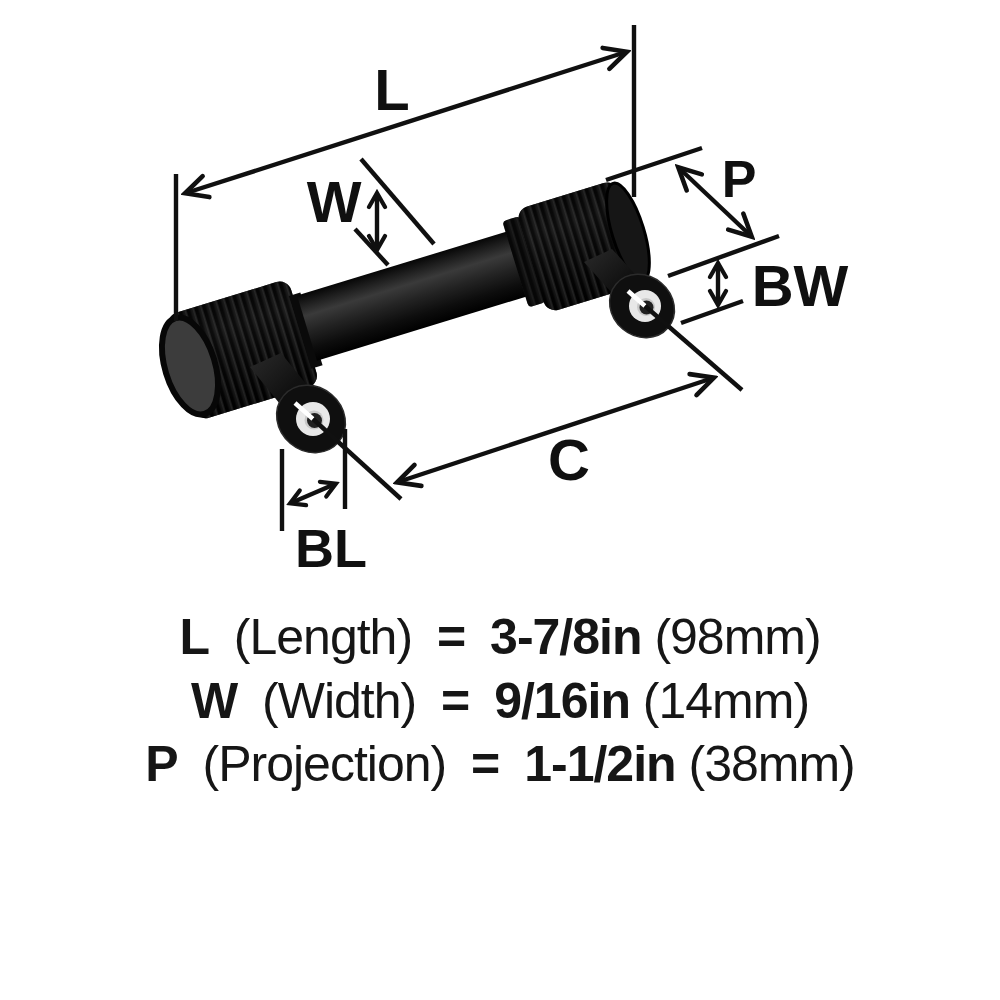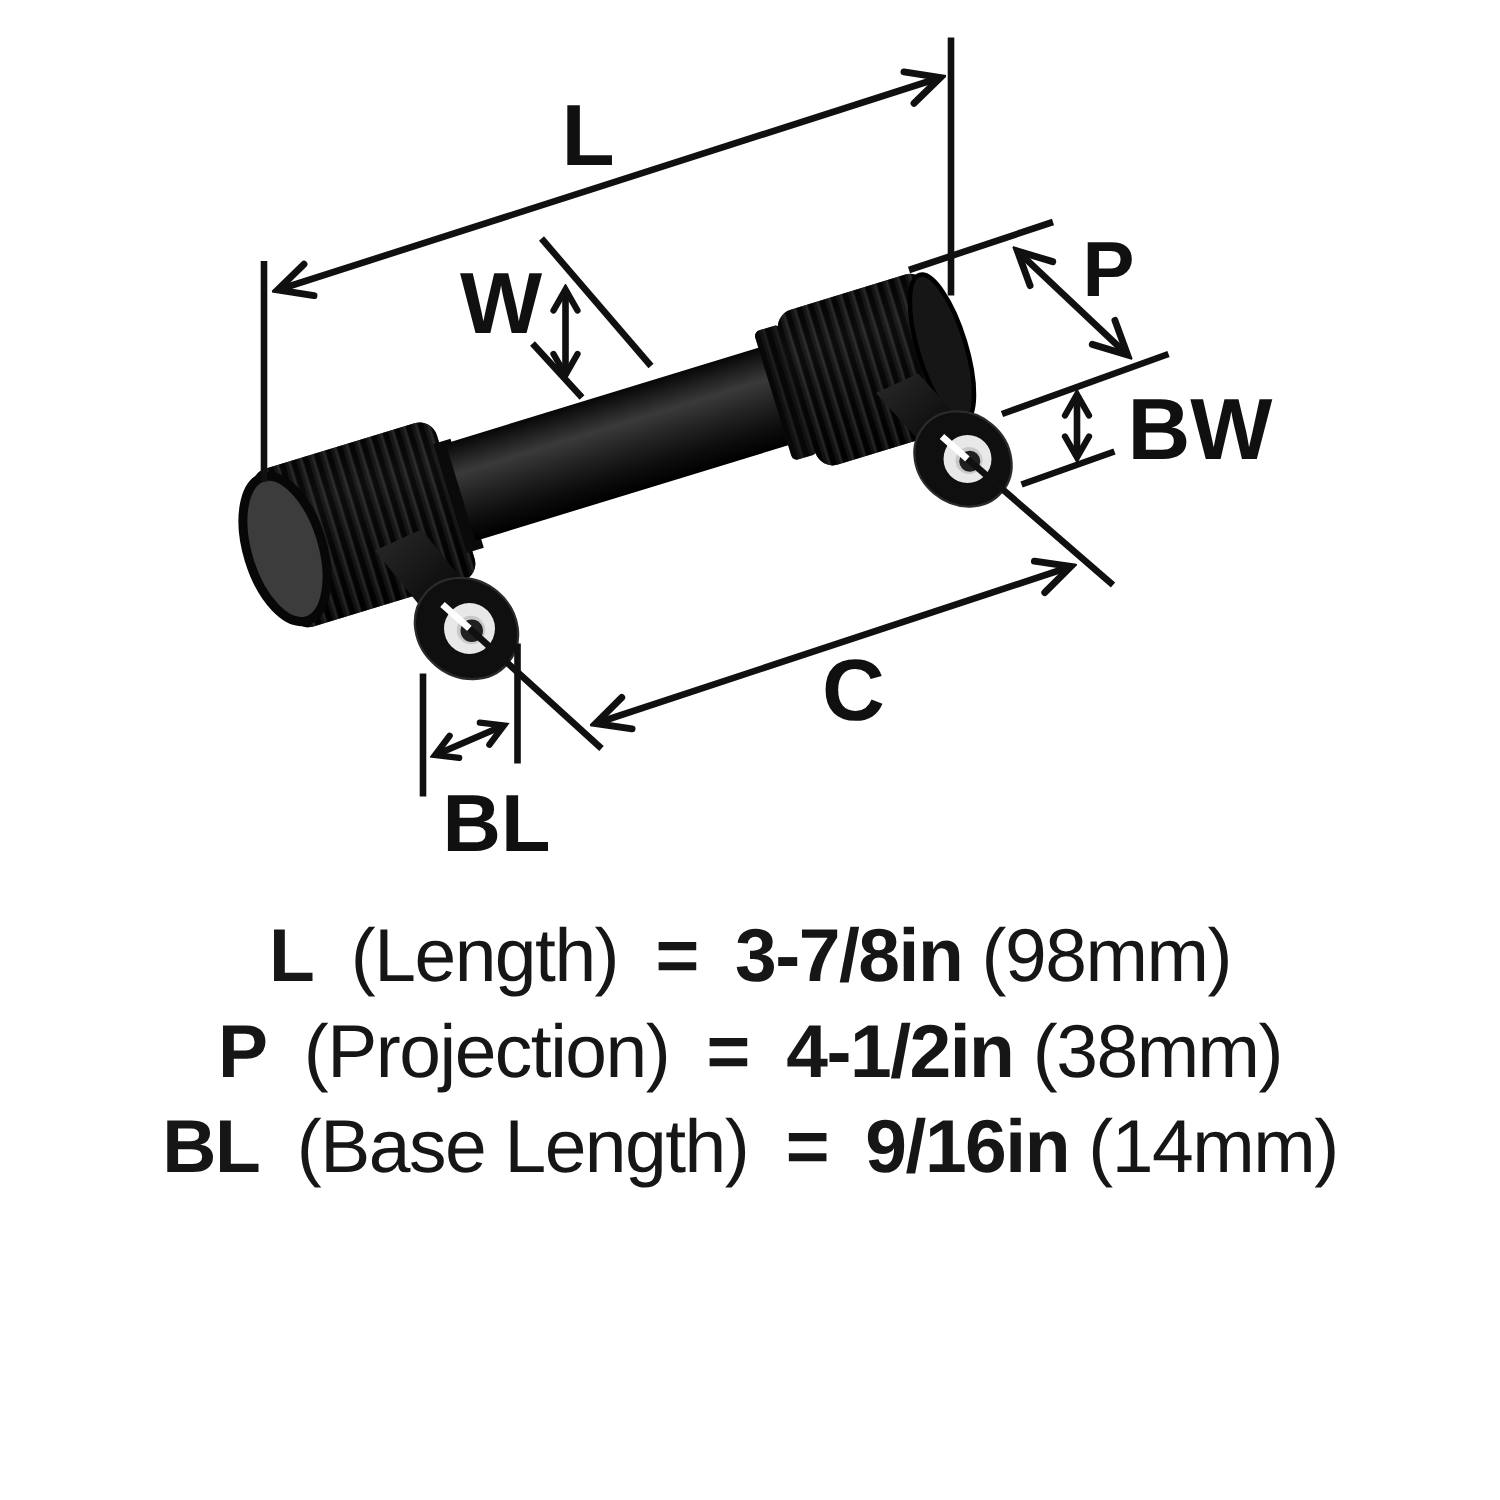--- a/index.html
+++ b/index.html
@@ -162,33 +162,33 @@
   <div class="spec-block">
 
     <div class="spec-line">
       <span class="sp-label">L</span>
       <span class="sp-name">(Length)</span>
       <span class="sp-eq">=</span>
       <span class="sp-value">3-7/8in</span>
       <span class="sp-metric">(98mm)</span>
     </div>
 
+    <div class="spec-line">
+      <span class="sp-label">W</span>
+      <span class="sp-name">(Width)</span>
+      <span class="sp-eq">=</span>
+      <span class="sp-value">9/16in</span>
+      <span class="sp-metric">(14mm)</span>
+    </div>
 
     <div class="spec-line">
       <span class="sp-label">P</span>
       <span class="sp-name">(Projection)</span>
       <span class="sp-eq">=</span>
-      <span class="sp-value">4-1/2in</span>
+      <span class="sp-value">1-1/2in</span>
       <span class="sp-metric">(38mm)</span>
     </div>
 
 
-    <div class="spec-line">
-      <span class="sp-label">BL</span>
-      <span class="sp-name">(Base Length)</span>
-      <span class="sp-eq">=</span>
-      <span class="sp-value">9/16in</span>
-      <span class="sp-metric">(14mm)</span>
-    </div>
 
 
   </div>
 </div>
 
 </body></html>

